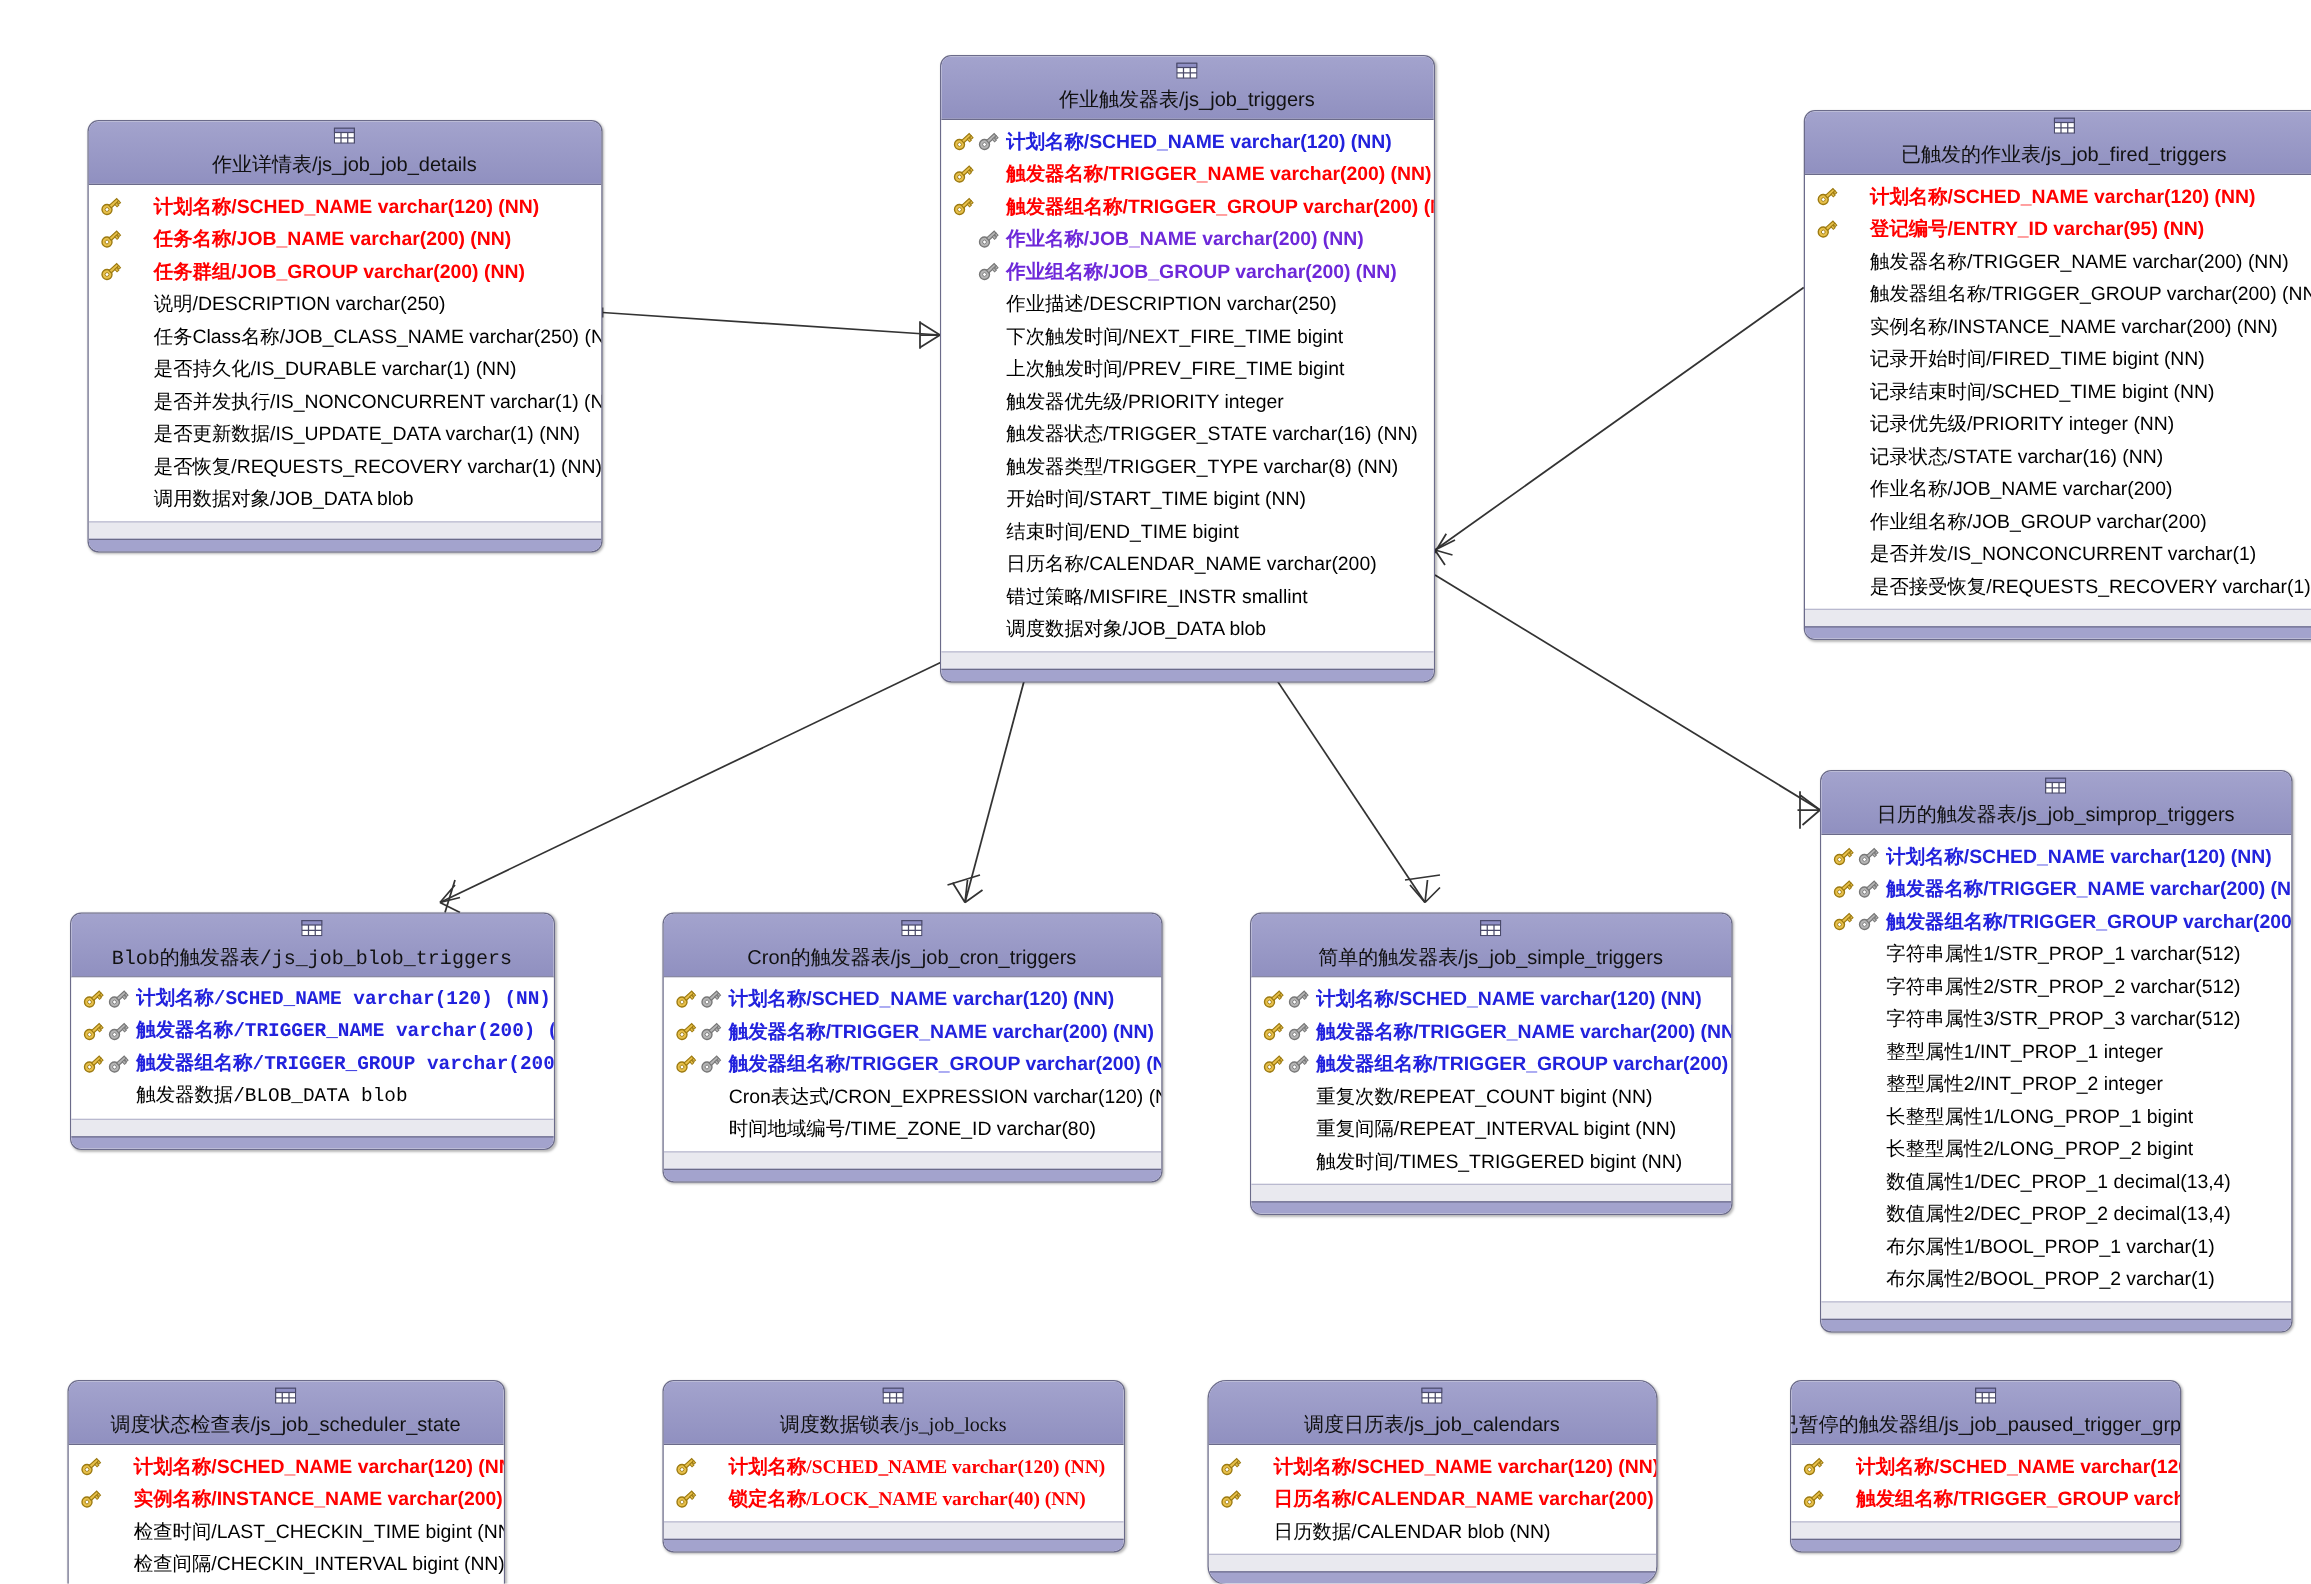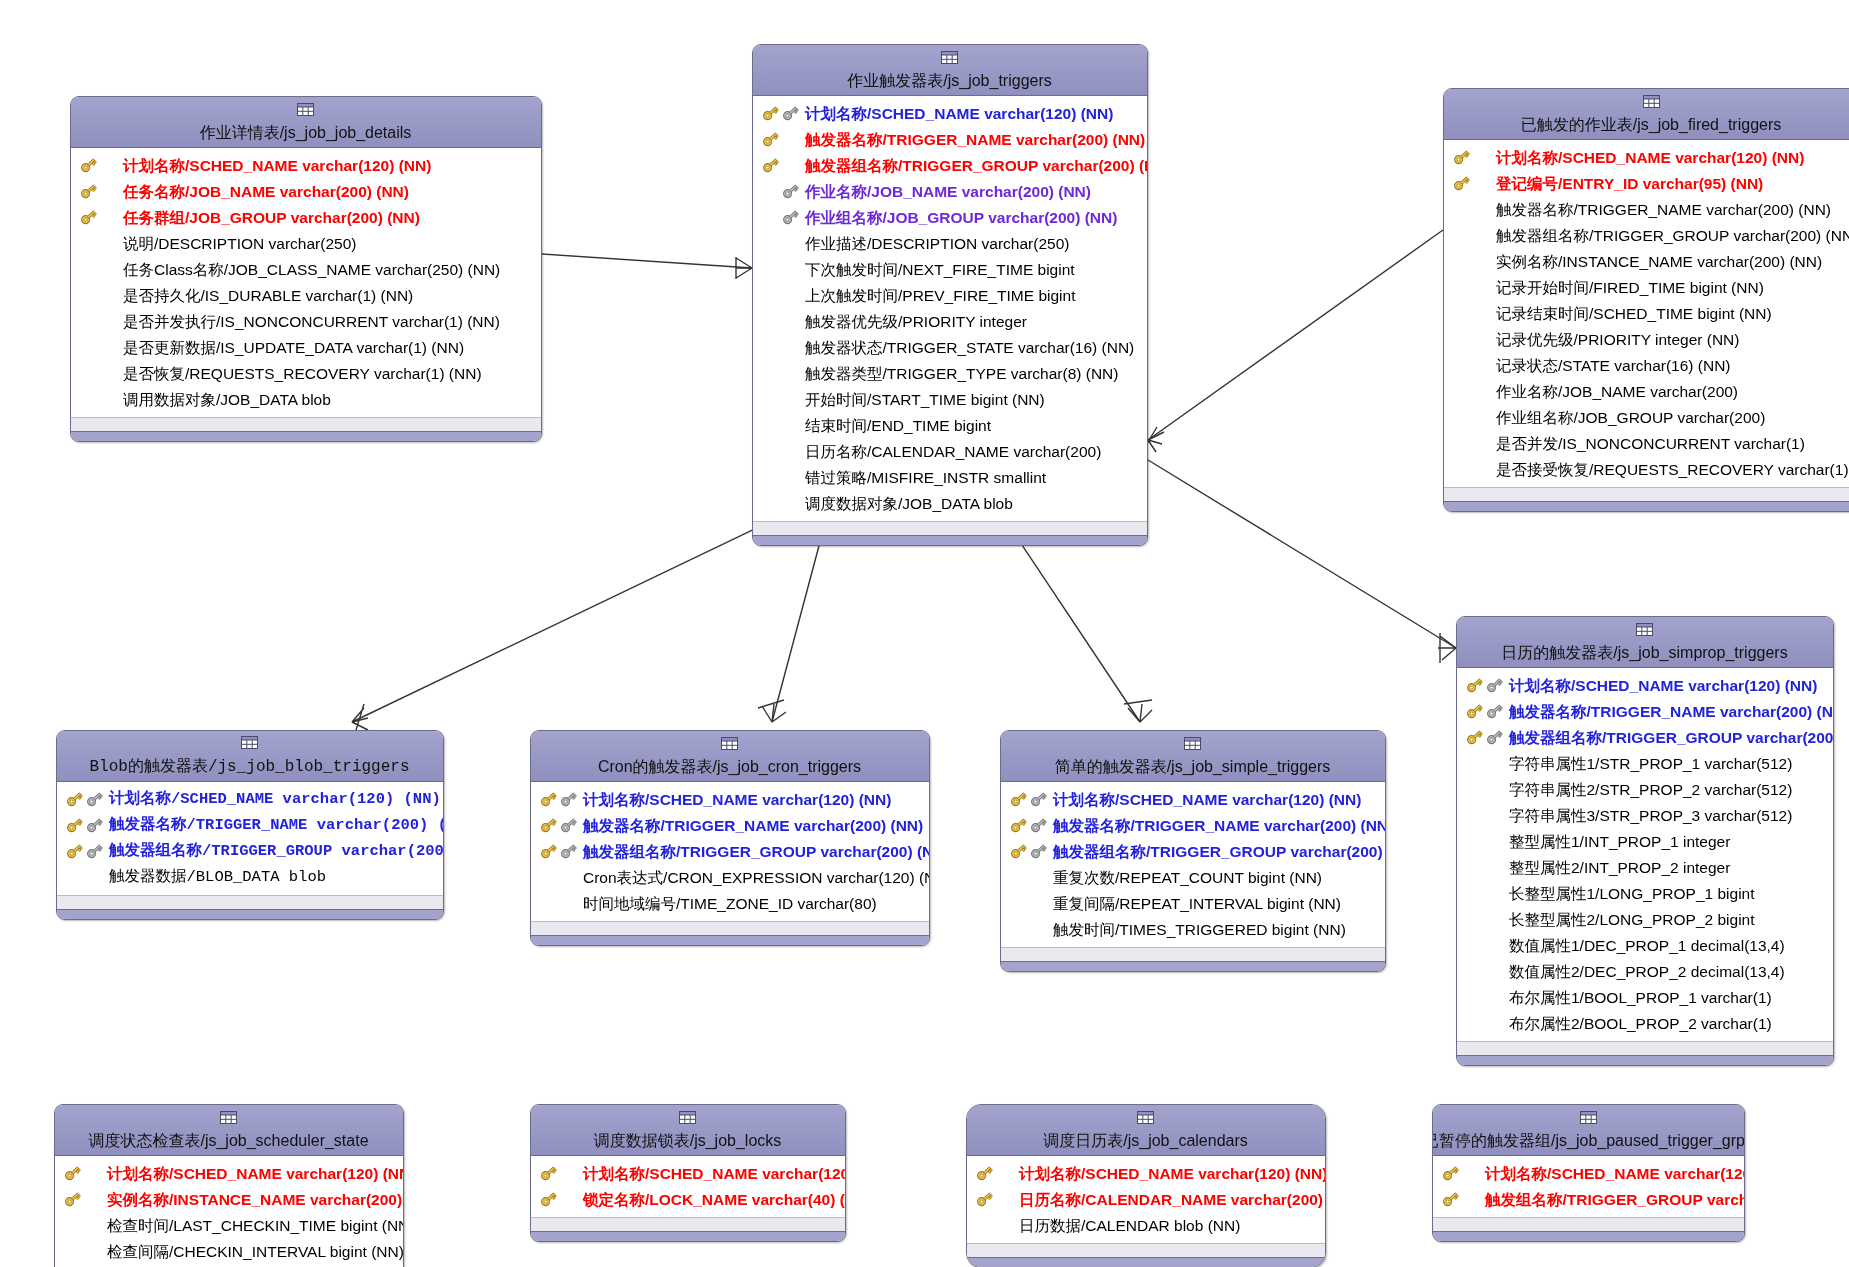--- a/index.html
+++ b/index.html
@@ -132,21 +132,21 @@
       <path d="M772,722 L762,706 M772,722 L774,704 M772,722 L786,712 M758,708 L784,700" stroke="#333333" stroke-width="1.4" fill="none"></path>
     </g>
 
     <g>
       <line x1="1000" y1="512" x2="1140" y2="722" stroke="#333333" stroke-width="1.4"></line>
       <path d="M1140,722 L1128,708 M1140,722 L1142,704 M1140,722 L1152,710 M1124,704 L1152,700" stroke="#333333" stroke-width="1.4" fill="none"></path>
     </g>
   </svg>
 
   <div id="entity-layer">
-      <div class="entity" style="left: 70px; top: 96px; width: 472px;">
+      <div class="entity" style="left: 70px; top: 96px; width: 412px;">
         <div class="title">
           <span class="tbl-icon"><svg width="17" height="13" viewBox="0 0 17 13">
               <rect x="0.5" y="0.5" width="16" height="12" fill="#ffffff" stroke="#4a4a6a"></rect>
               <rect x="0.5" y="0.5" width="16" height="3.5" fill="#8f8fc4" stroke="#4a4a6a"></rect>
               <line x1="5.8" y1="4" x2="5.8" y2="12.5" stroke="#4a4a6a"></line>
               <line x1="11.2" y1="4" x2="11.2" y2="12.5" stroke="#4a4a6a"></line>
               <line x1="0.5" y1="8.3" x2="16.5" y2="8.3" stroke="#4a4a6a"></line>
             </svg></span>
           <span>作业详情表/js_job_job_details</span>
         </div>
@@ -990,21 +990,21 @@
           </div>
           <div class="row">
             <span class="keycell"></span>
             <span class="keycell"></span>
             <span class="label c-black">检查间隔/CHECKIN_INTERVAL bigint (NN)</span>
           </div>
         </div>
         <div class="footer"></div>
         <div class="footer2"></div>
       </div>
-      <div class="entity" style="left: 530px; top: 1104px; width: 316px;">
+      <div class="entity" style="left: 530px; top: 1104px; width: 370px; font-family: Liberation Serif, serif;">
         <div class="title">
           <span class="tbl-icon"><svg width="17" height="13" viewBox="0 0 17 13">
               <rect x="0.5" y="0.5" width="16" height="12" fill="#ffffff" stroke="#4a4a6a"></rect>
               <rect x="0.5" y="0.5" width="16" height="3.5" fill="#8f8fc4" stroke="#4a4a6a"></rect>
               <line x1="5.8" y1="4" x2="5.8" y2="12.5" stroke="#4a4a6a"></line>
               <line x1="11.2" y1="4" x2="11.2" y2="12.5" stroke="#4a4a6a"></line>
               <line x1="0.5" y1="8.3" x2="16.5" y2="8.3" stroke="#4a4a6a"></line>
             </svg></span>
           <span>调度数据锁表/js_job_locks</span>
         </div>

